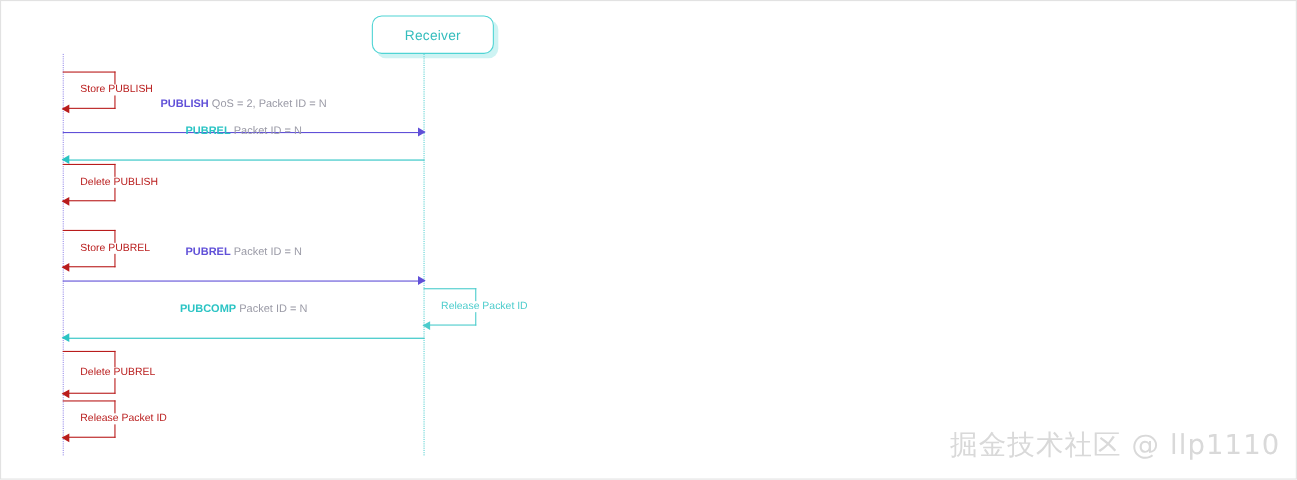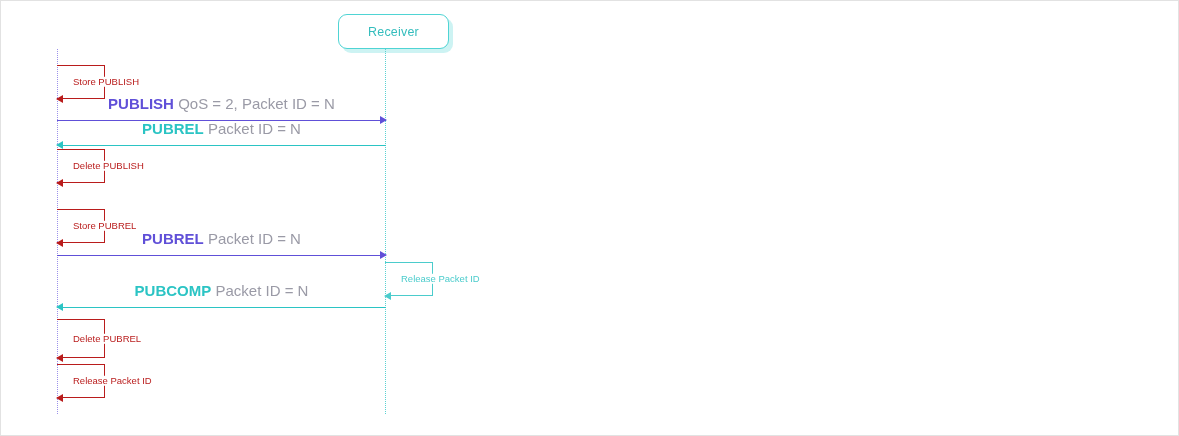--- a/index.html
+++ b/index.html
@@ -92,25 +92,25 @@
   .msg.to-right .head {
     right: -1px;
     border-left: 7px solid currentColor;
   }
   .msg.to-left .head {
     left: -1px;
     border-right: 7px solid currentColor;
   }
   .msg .label {
     position: absolute;
-    bottom: 8px;
+    bottom: 20px;
     left: 0;
     right: 0;
     text-align: center;
-    font-size: 15px;
+    font-size: 10px;
     white-space: nowrap;
     line-height: 1.1;
   }
   .msg .label .kw {
     font-weight: bold;
     color: currentColor;
   }
   .msg .label .detail {
     color: #9a9aa6;
     font-weight: normal;
@@ -249,14 +249,15 @@
     <div class="head"></div>
     <div class="label">Delete PUBREL</div>
   </div>
 
   <div class="selfmsg purple" style="left:56px; top:363px; width:48px; height:34px;">
     <div class="box"></div>
     <div class="head"></div>
     <div class="label">Release Packet ID</div>
   </div>
 
+  <div id="watermark">掘金技术社区 @ llp1110</div>
 
 </div>
 
 </body></html>

